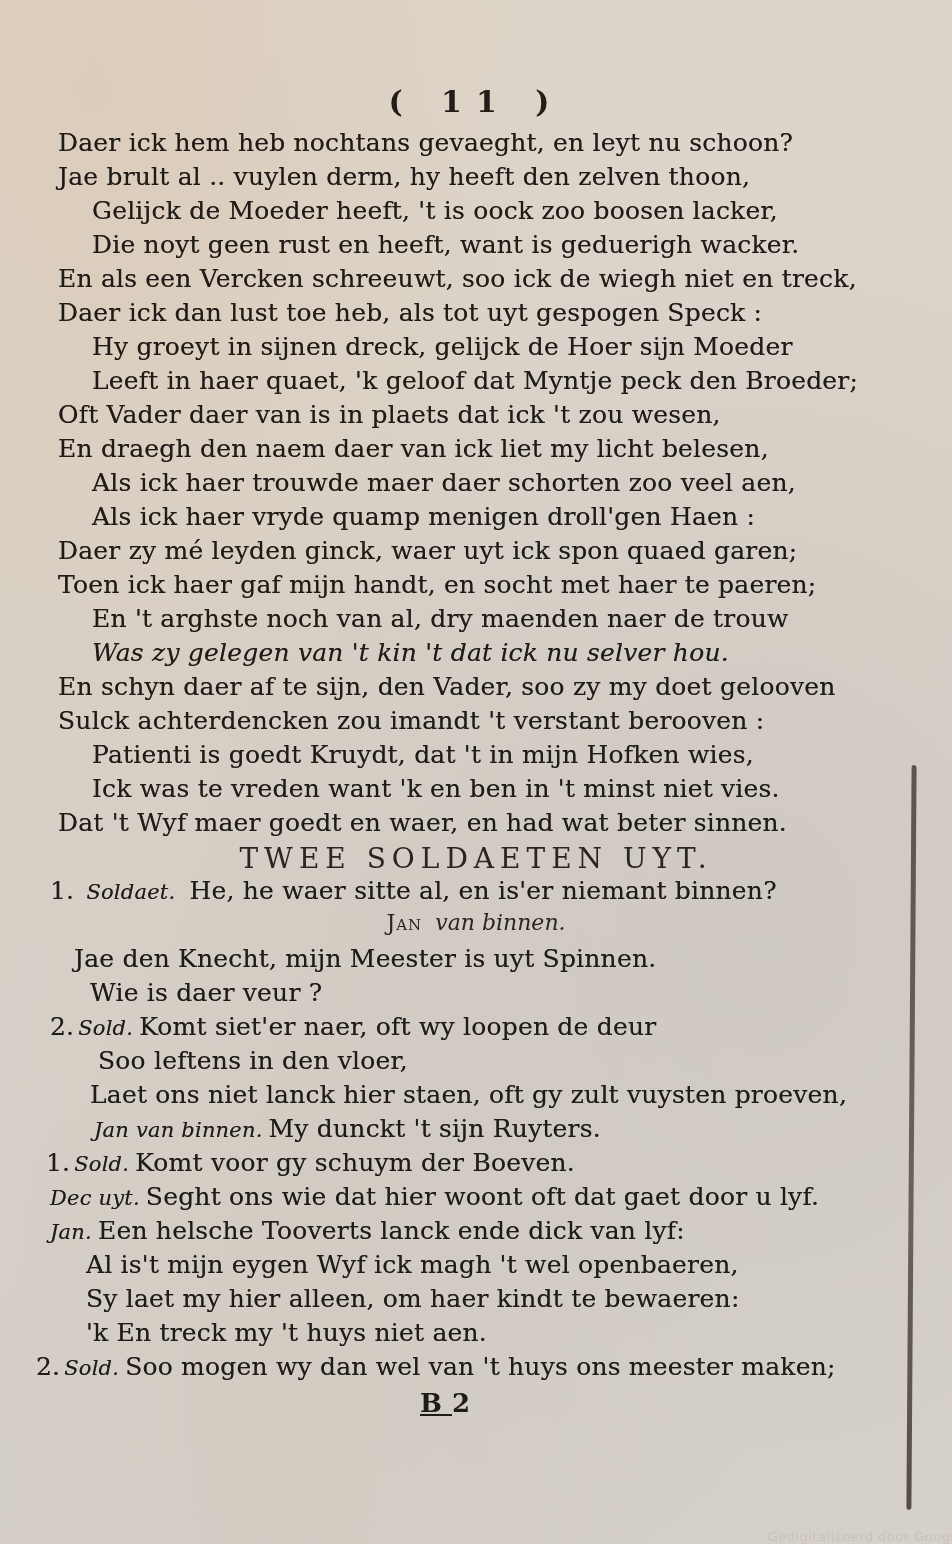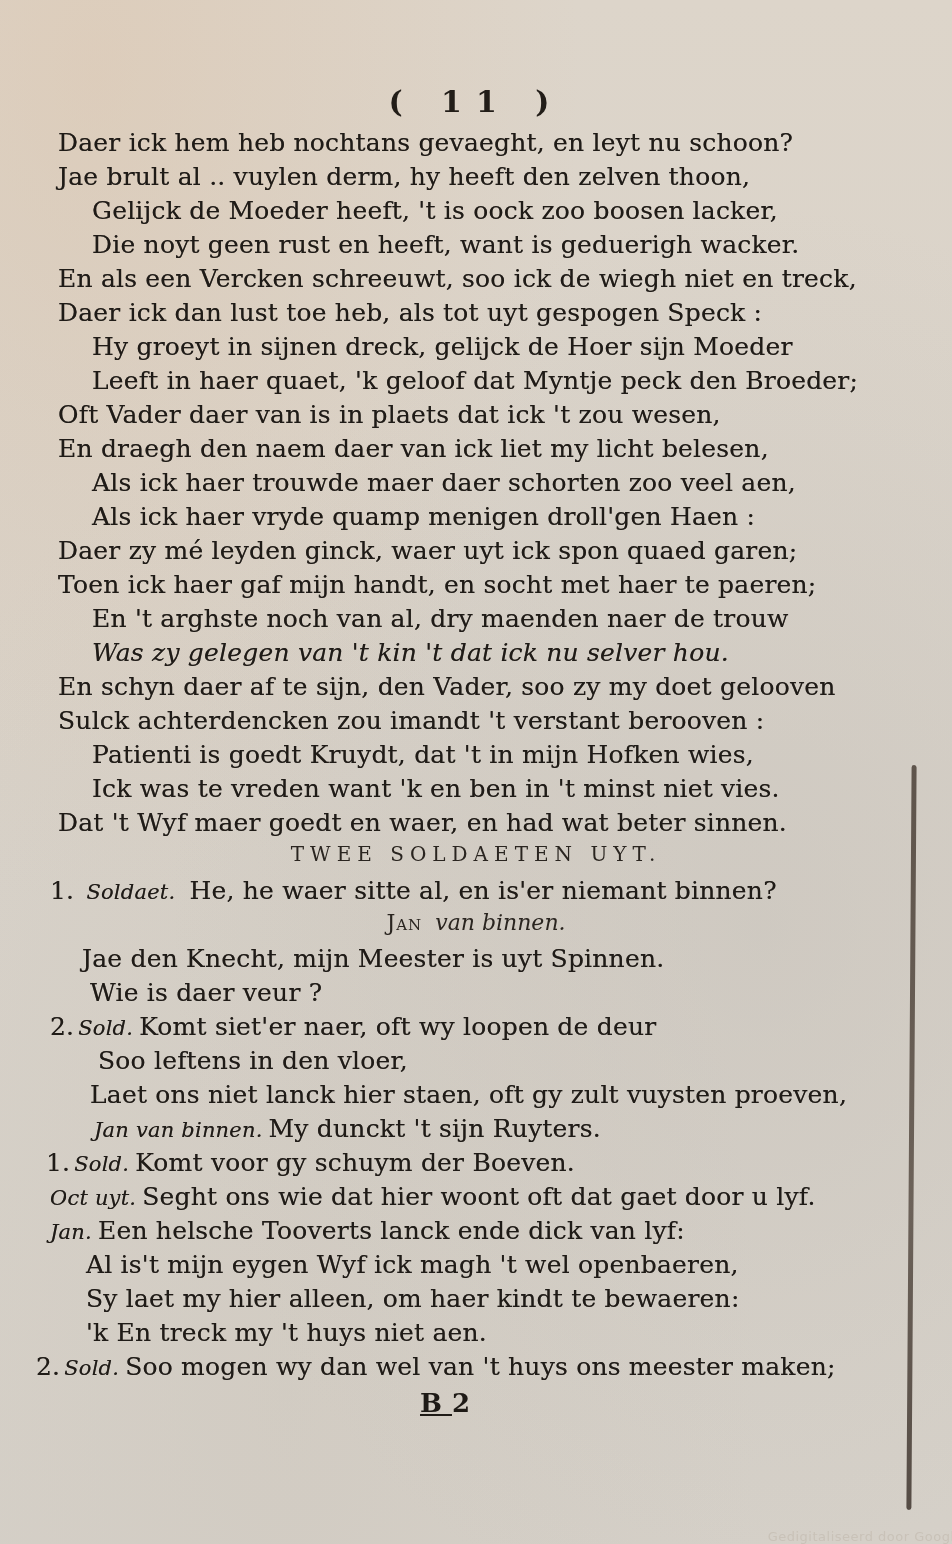--- a/index.html
+++ b/index.html
@@ -22,21 +22,21 @@
     .line {
       position: absolute; white-space: nowrap;
       font-size: 25px; line-height: 30px; color: #1f1b17;
       letter-spacing: 0.2px;
       text-shadow: 0 0 0.6px rgba(30,25,20,0.6);
     }
     .line .speaker { font-style: italic; font-size: 21px; margin-right: 6px; }
     .line .num { margin-right: 4px; }
     .heading {
       position: absolute; left: 0; width: 952px; text-align: center;
-      font-size: 20px; letter-spacing: 6px; top: 842px; color: #2a2520;
+      font-size: 28px; letter-spacing: 6px; top: 842px; color: #2a2520;
     }
     .subheading {
       position: absolute; left: 0; width: 952px; text-align: center;
       top: 910px; font-size: 22px; color: #2a2520;
     }
     .subheading .name-caps { font-variant: small-caps; letter-spacing: 1px; }
     .subheading .name-italic { font-style: italic; margin-left: 6px; }
     .signature {
       position: absolute; left: 420px; top: 1388px; font-size: 26px;
       font-weight: bold; letter-spacing: 10px;
@@ -90,28 +90,28 @@
     <span class="speaker">Soldaet.</span>
     <span>He, he waer sitte al, en is'er niemant binnen?</span>
   </div>
 
   <div class="subheading">
     <span class="name-caps">Jan</span>
     <span class="name-italic">van binnen.</span>
   </div>
 
   <div id="dialogue-lines">
-    <div class="line" style="top: 944px; left: 72px; text-align: right;"><span class="num"></span><span class="speaker"></span><span>Jae den Knecht, mijn Meester is uyt Spinnen.</span></div>
+    <div class="line" style="top: 944px; left: 64px; text-align: right;"><span class="num"></span><span class="speaker"></span><span>Jae den Knecht, mijn Meester is uyt Spinnen.</span></div>
     <div class="line" style="top: 978px; left: 80px;"><span class="num"></span><span class="speaker"></span><span>Wie is daer veur ?</span></div>
     <div class="line" style="top: 1012px; left: 50px;"><span class="num">2.</span><span class="speaker">Sold.</span><span>Komt siet'er naer, oft wy loopen de deur</span></div>
     <div class="line" style="top: 1046px; left: 88px;"><span class="num"></span><span class="speaker"></span><span>Soo leftens in den vloer,</span></div>
     <div class="line" style="top: 1080px; left: 80px;"><span class="num"></span><span class="speaker"></span><span>Laet ons niet lanck hier staen, oft gy zult vuysten proeven,</span></div>
     <div class="line" style="top: 1114px; left: 46px; margin-left: 44px;"><span class="num"></span><span class="speaker">Jan van binnen.</span><span>My dunckt 't sijn Ruyters.</span></div>
     <div class="line" style="top: 1148px; left: 46px;"><span class="num">1.</span><span class="speaker">Sold.</span><span>Komt voor gy schuym der Boeven.</span></div>
-    <div class="line" style="top: 1182px; left: 46px;"><span class="num"></span><span class="speaker">Oct uyt.</span><span>Seght ons wie dat hier woont oft dat gaet door u lyf.</span></div>
+    <div class="line" style="top: 1182px; left: 46px;"><span class="num"></span><span class="speaker">Dec uyt.</span><span>Seght ons wie dat hier woont oft dat gaet door u lyf.</span></div>
     <div class="line" style="top: 1216px; left: 46px;"><span class="num"></span><span class="speaker">Jan.</span><span>Een helsche Tooverts lanck ende dick van lyf:</span></div>
     <div class="line" style="top: 1250px; left: 76px;"><span class="num"></span><span class="speaker"></span><span>Al is't mijn eygen Wyf ick magh 't wel openbaeren,</span></div>
     <div class="line" style="top: 1284px; left: 76px;"><span class="num"></span><span class="speaker"></span><span>Sy laet my hier alleen, om haer kindt te bewaeren:</span></div>
     <div class="line" style="top: 1318px; left: 76px;"><span class="num"></span><span class="speaker"></span><span>'k En treck my 't huys niet aen.</span></div>
     <div class="line" style="top: 1352px; left: 36px; text-align: center;"><span class="num">2.</span><span class="speaker">Sold.</span><span>Soo mogen wy dan wel van 't huys ons meester maken;</span></div>
   </div>
 
   <div class="signature">
     <span class="sig-letter">B</span><span>2</span>
   </div>

